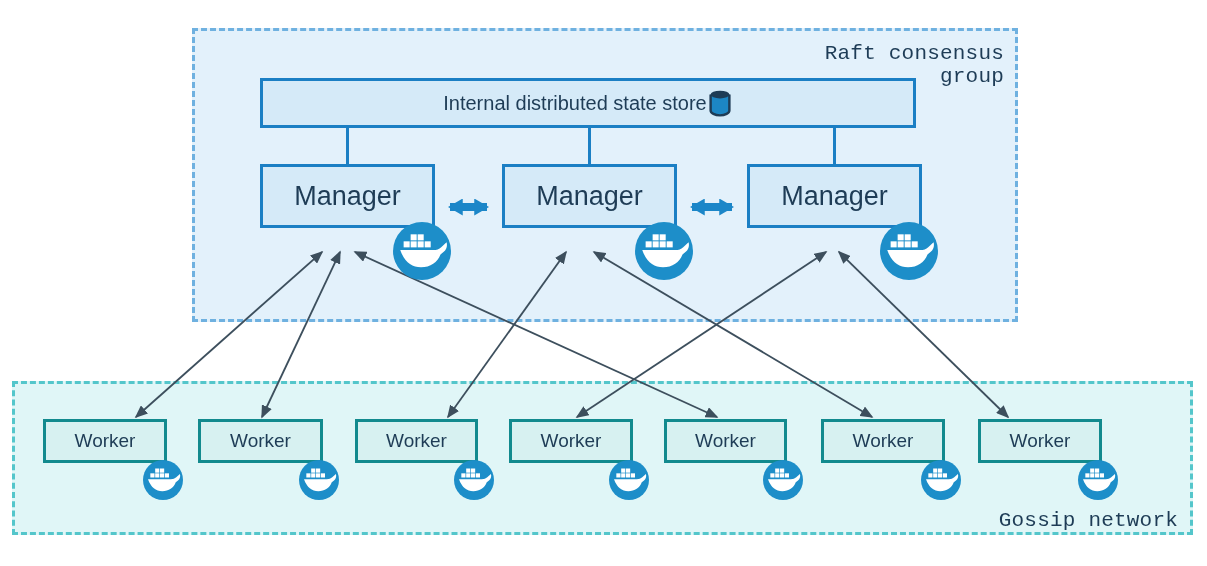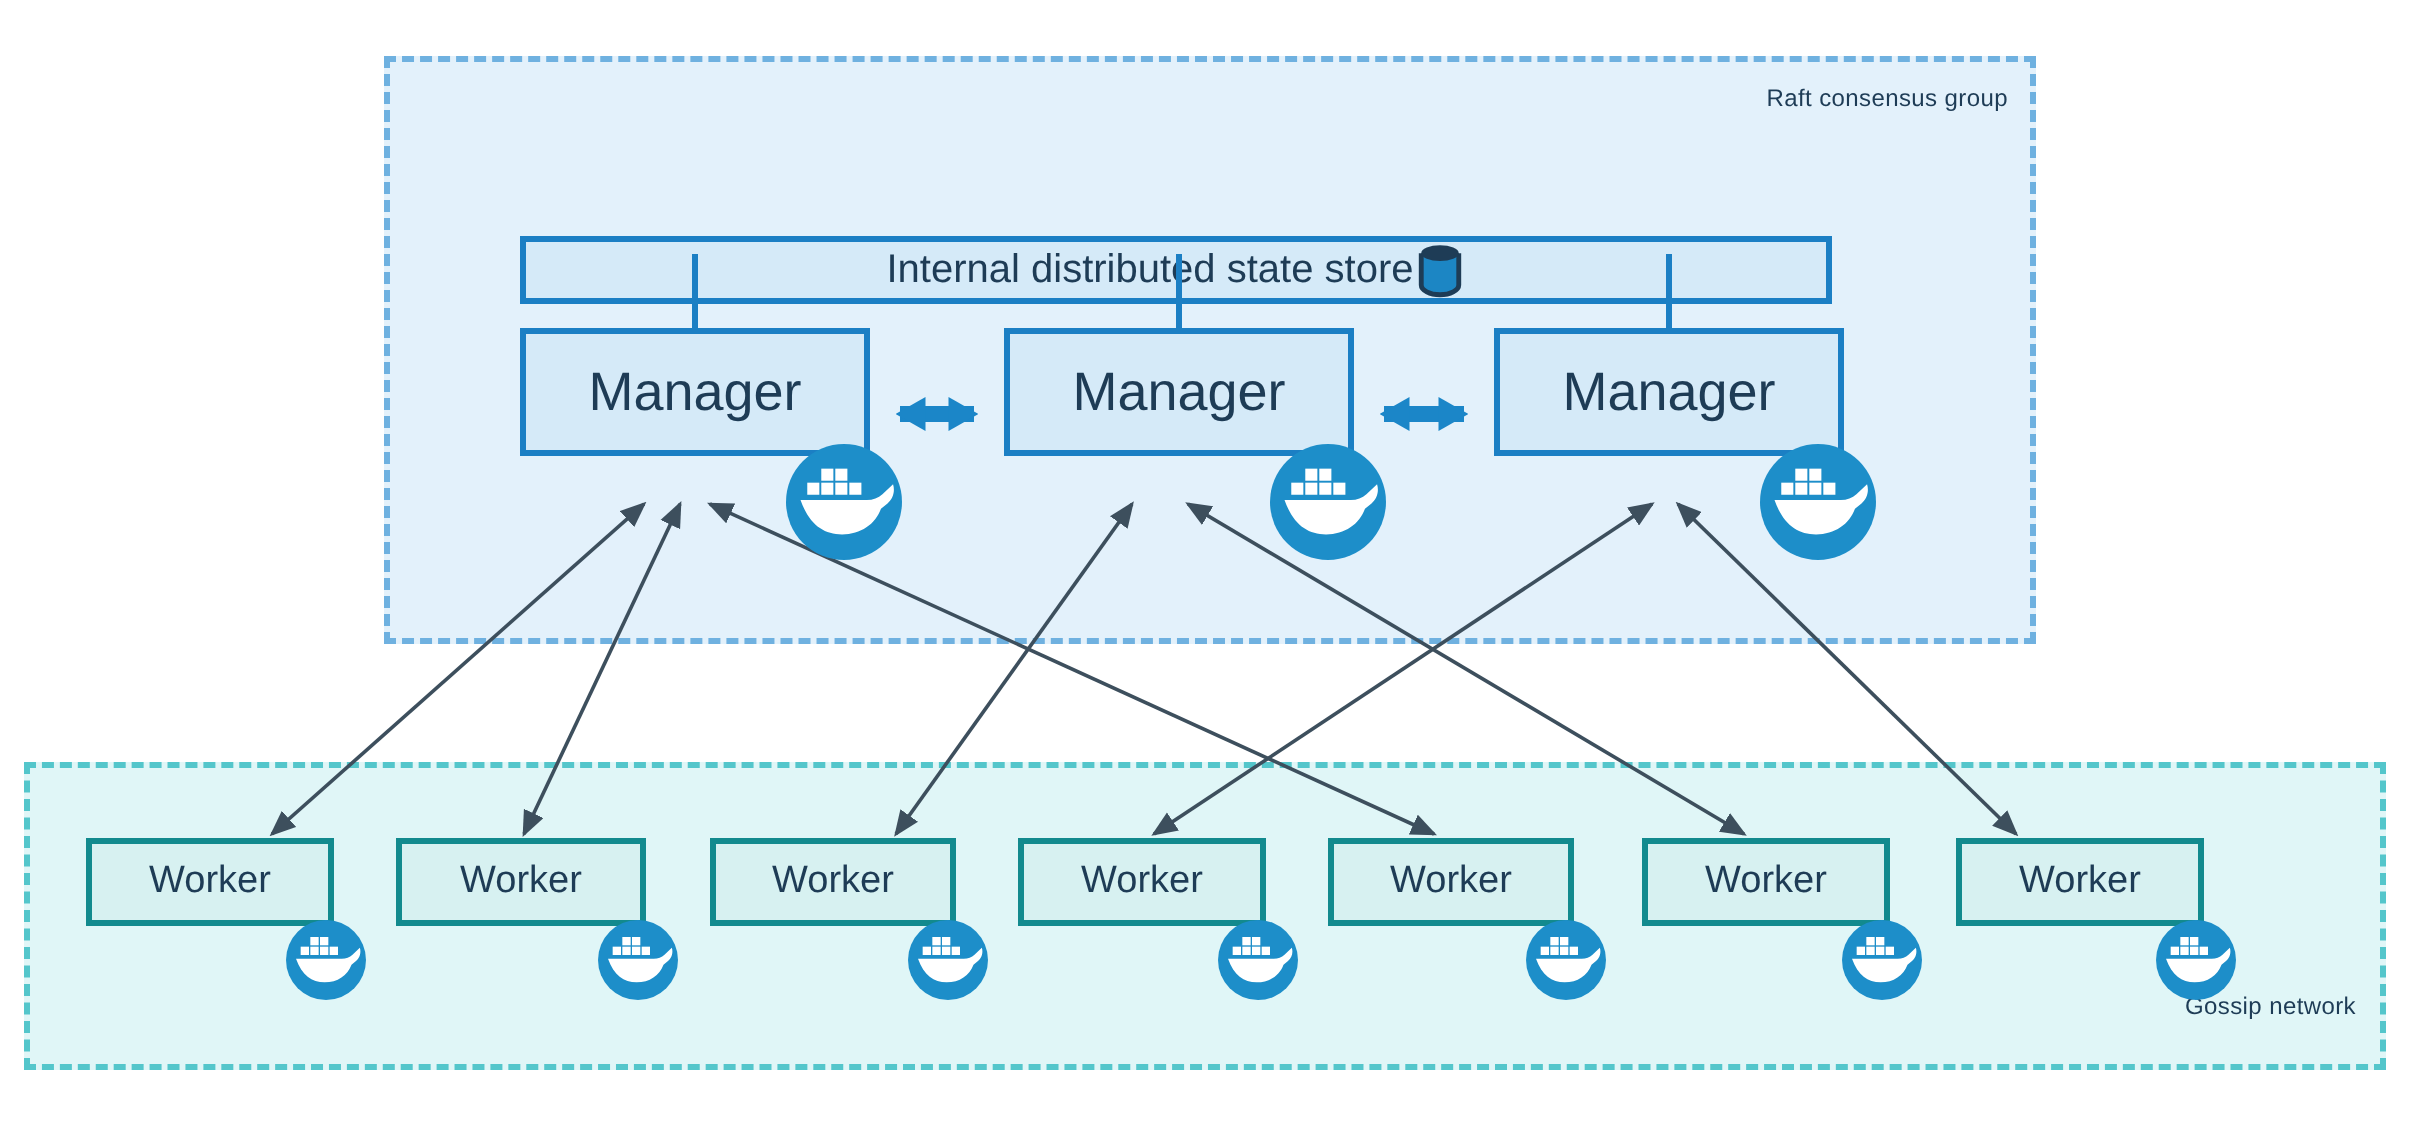--- a/index.html
+++ b/index.html
@@ -19,27 +19,27 @@
   html,body{margin:0;padding:0;background:#ffffff;}
   body{font-family:"Liberation Sans","DejaVu Sans",sans-serif;color:var(--navy);}
   .canvas{position:relative;width:1207px;height:566px;background:#fff;overflow:hidden;}
 
   .group-box{position:absolute;box-sizing:border-box;z-index:1;}
   .raft-box{left:192px;top:28px;width:826px;height:294px;
     background:var(--raft-fill);border:3px dashed var(--raft-border);}
   .gossip-box{left:12px;top:381px;width:1181px;height:154px;
     background:var(--gossip-fill);border:3px dashed var(--gossip-border);}
 
-  .group-label{position:absolute;font-size:12px;color:var(--navy);z-index:2;letter-spacing:.2px;}
+  .group-label{position:absolute;font-size:21px;color:var(--navy);z-index:2;letter-spacing:.2px;font-family:Liberation Mono, monospace;}
   .raft-label{top:42px;left:760px;width:244px;text-align:right;}
-  .gossip-label{top:496px;left:940px;width:238px;text-align:right;}
+  .gossip-label{top:509px;left:940px;width:238px;text-align:right;}
 
   .node{position:absolute;box-sizing:border-box;display:flex;align-items:center;justify-content:center;z-index:2;}
-  .store-box{left:260px;top:78px;width:656px;height:34px;
-    background:var(--blue-fill);border:3px solid var(--blue-border);gap:0;font-size:20px;margin-top:40px;}
+  .store-box{left:260px;top:78px;width:656px;height:50px;
+    background:var(--blue-fill);border:3px solid var(--blue-border);gap:0;font-size:20px;}
   .manager-box{top:164px;width:175px;height:64px;
     background:var(--blue-fill);border:3px solid var(--blue-border);font-size:27px;}
   .m1{left:260px;} .m2{left:502px;} .m3{left:747px;}
   .worker-box{top:419px;height:44px;
     background:var(--worker-fill);border:3px solid var(--teal-border);font-size:19px;}
   .w1{left:43px;width:124px;} .w2{left:198px;width:125px;} .w3{left:355px;width:123px;}
   .w4{left:509px;width:124px;} .w5{left:664px;width:123px;} .w6{left:821px;width:124px;}
   .w7{left:978px;width:124px;}
 
   .docker-icon{position:absolute;z-index:6;color:var(--docker-blue);line-height:0;}

